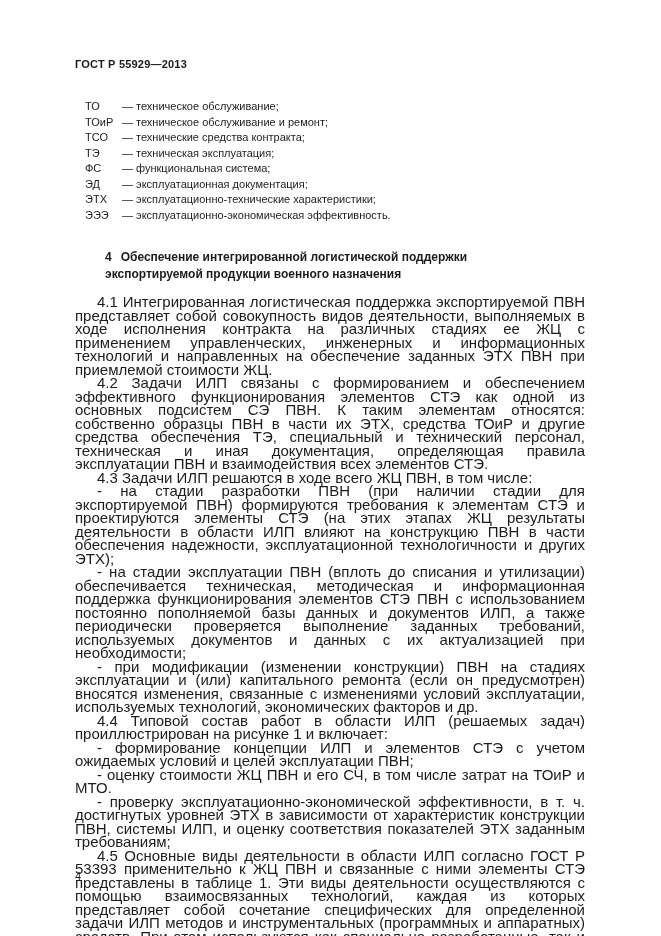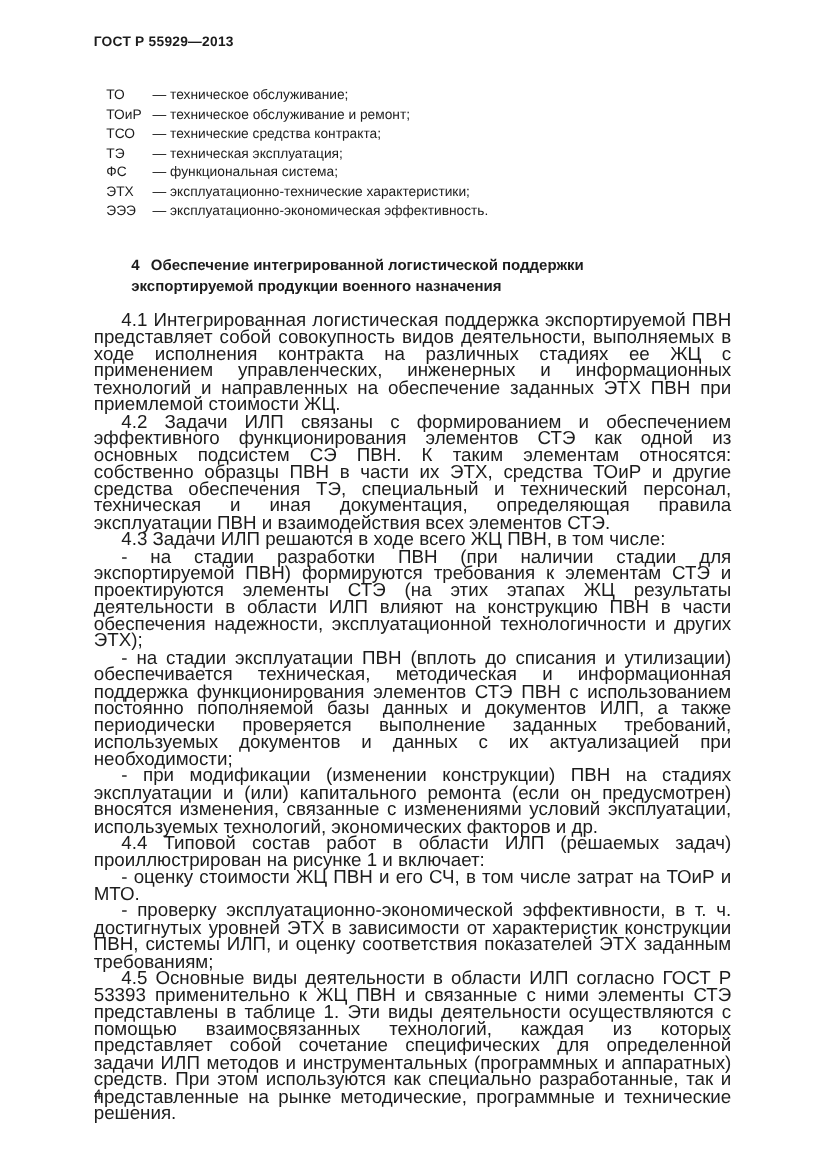--- a/index.html
+++ b/index.html
@@ -9,21 +9,21 @@
     height: 936px;
     font-family: "Liberation Sans", sans-serif;
     color: #1c1c1c;
     position: relative;
     overflow: hidden;
   }
   .page {
     width: 661px;
     height: 936px;
     background: #ffffff;
-    padding: 28px 76px 0 75px;
+    padding: 58px 76px 0 75px;
     position: relative;
   }
   .doc-header {
     font-size: 11px;
     font-weight: bold;
     letter-spacing: 0.2px;
     line-height: 13px;
     margin-bottom: 28px;
   }
   .abbr-list {
@@ -88,20 +88,24 @@
     </div>
     <div class="abbr-row">
       <span class="abbr-term">ТЭ</span>
       <span class="abbr-def">— техническая эксплуатация;</span>
     </div>
     <div class="abbr-row">
       <span class="abbr-term">ФС</span>
       <span class="abbr-def">— функциональная система;</span>
     </div>
     <div class="abbr-row">
+      <span class="abbr-term">ЭД</span>
+      <span class="abbr-def">— эксплуатационная документация;</span>
+    </div>
+    <div class="abbr-row">
       <span class="abbr-term">ЭТХ</span>
       <span class="abbr-def">— эксплуатационно-технические характеристики;</span>
     </div>
     <div class="abbr-row">
       <span class="abbr-term">ЭЭЭ</span>
       <span class="abbr-def">— эксплуатационно-экономическая эффективность.</span>
     </div>
   </div>
 
   <div class="section-heading">
@@ -109,20 +113,21 @@
   </div>
 
   <div class="body-text">
     <p class="para">4.1 Интегрированная логистическая поддержка экспортируемой ПВН представляет собой совокупность видов деятельности, выполняемых в ходе исполнения контракта на различных стадиях ее ЖЦ с применением управленческих, инженерных и информационных технологий и направленных на обеспечение заданных ЭТХ ПВН при приемлемой стоимости ЖЦ.</p>
     <p class="para">4.2 Задачи ИЛП связаны с формированием и обеспечением эффективного функционирования элементов СТЭ как одной из основных подсистем СЭ ПВН. К таким элементам относятся: собственно образцы ПВН в части их ЭТХ, средства ТОиР и другие средства обеспечения ТЭ, специальный и технический персонал, техническая и иная документация, определяющая правила эксплуатации ПВН и взаимодействия всех элементов СТЭ.</p>
     <p class="para">4.3 Задачи ИЛП решаются в ходе всего ЖЦ ПВН, в том числе:</p>
     <p class="para">- на стадии разработки ПВН (при наличии стадии для экспортируемой ПВН) формируются требования к элементам СТЭ и проектируются элементы СТЭ (на этих этапах ЖЦ результаты деятельности в области ИЛП влияют на конструкцию ПВН в части обеспечения надежности, эксплуатационной технологичности и других ЭТХ);</p>
     <p class="para">- на стадии эксплуатации ПВН (вплоть до списания и утилизации) обеспечивается техническая, методическая и информационная поддержка функционирования элементов СТЭ ПВН с использованием постоянно пополняемой базы данных и документов ИЛП, а также периодически проверяется выполнение заданных требований, используемых документов и данных с их актуализацией при необходимости;</p>
     <p class="para">- при модификации (изменении конструкции) ПВН на стадиях эксплуатации и (или) капитального ремонта (если он предусмотрен) вносятся изменения, связанные с изменениями условий эксплуатации, используемых технологий, экономических факторов и др.</p>
     <p class="para">4.4 Типовой состав работ в области ИЛП (решаемых задач) проиллюстрирован на рисунке 1 и включает:</p>
+    <p class="para">- формирование концепции ИЛП и элементов СТЭ с учетом ожидаемых условий и целей эксплуатации ПВН;</p>
     <p class="para">- оценку стоимости ЖЦ ПВН и его СЧ, в том числе затрат на ТОиР и МТО.</p>
     <p class="para">- проверку эксплуатационно-экономической эффективности, в т. ч. достигнутых уровней ЭТХ в зависимости от характеристик конструкции ПВН, системы ИЛП, и оценку соответствия показателей ЭТХ заданным требованиям;</p>
     <p class="para">4.5 Основные виды деятельности в области ИЛП согласно ГОСТ Р 53393 применительно к ЖЦ ПВН и связанные с ними элементы СТЭ представлены в таблице 1. Эти виды деятельности осуществляются с помощью взаимосвязанных технологий, каждая из которых представляет собой сочетание специфических для определенной задачи ИЛП методов и инструментальных (программных и аппаратных) средств. При этом используются как специально разработанные, так и представленные на рынке методические, программные и технические решения.</p>
   </div>
 
   <div class="page-number">4</div>
 
 </div>
 
 </body></html>

